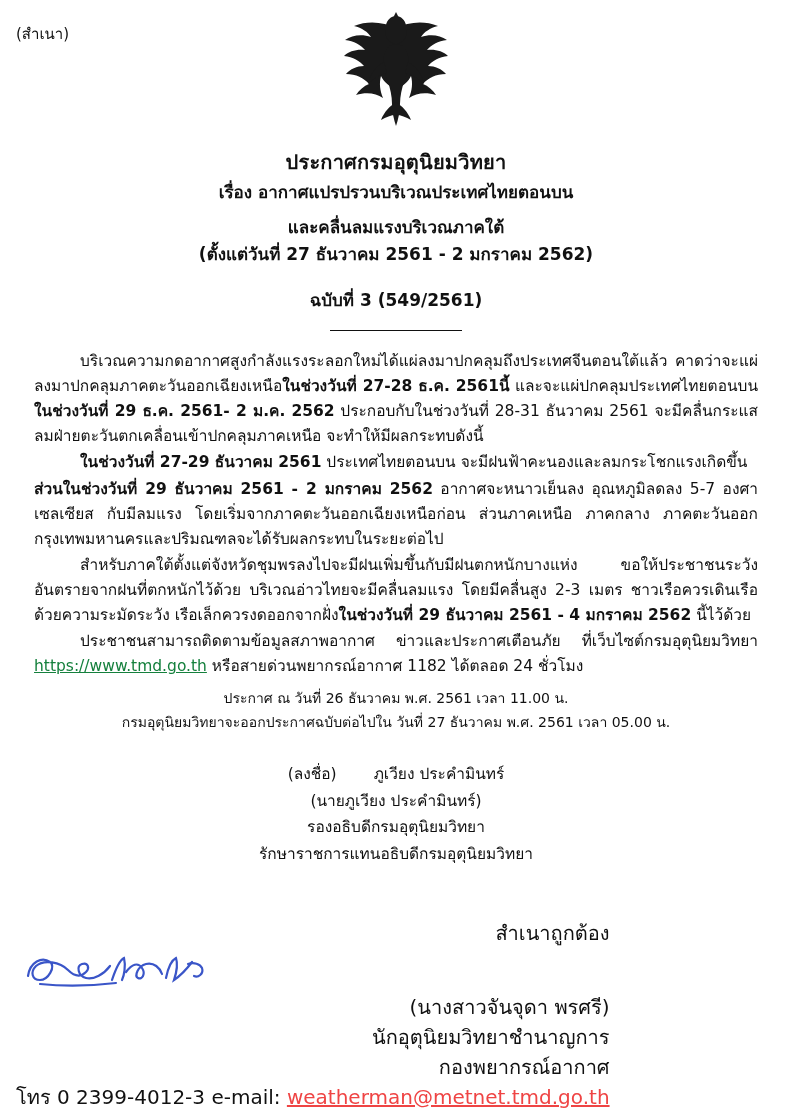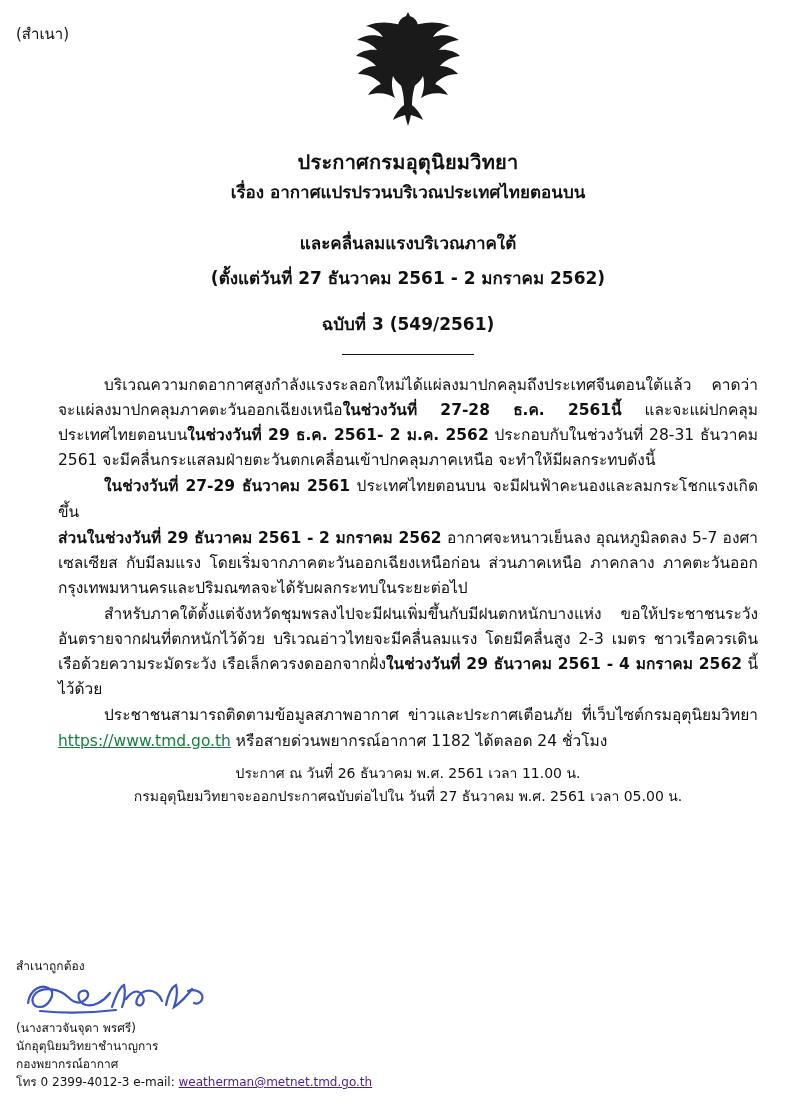--- a/index.html
+++ b/index.html
@@ -13,21 +13,21 @@
     position: relative;
     font-family: "DejaVu Sans", "Liberation Sans", sans-serif;
     color: #111111;
     font-size: 15px;
   }
   .page {
     position: relative;
     width: 800px;
     height: 1113px;
     box-sizing: border-box;
-    padding: 10px 38px 0 54px;
+    padding: 10px 38px 0 30px;
   }
   .copy-mark {
     position: absolute;
     left: 16px;
     top: 22px;
     font-size: 15px;
     color: #111;
   }
   .emblem-wrap {
     display: flex;
@@ -45,26 +45,26 @@
     margin-top: 12px;
   }
   .title-main {
     font-size: 20px;
     font-weight: bold;
     letter-spacing: 0.2px;
   }
   .title-sub {
     font-size: 17px;
     font-weight: bold;
-    margin-bottom: 24px;
+    margin-bottom: 8px;
   }
   .title-sub2 {
     font-size: 17px;
     font-weight: bold;
-    margin-bottom: 8px;
+    margin-bottom: 0;
   }
   .title-period {
     font-size: 17px;
     font-weight: bold;
     margin-bottom: 19px;
   }
   .title-issue {
     font-size: 17px;
     font-weight: bold;
     margin-bottom: 0;
@@ -112,36 +112,37 @@
     margin-top: 26px;
   }
   .sign-label {
     display: inline-block;
     width: 86px;
     text-align: left;
   }
   .footer {
     position: absolute;
     left: 16px;
-    bottom: 22px;
-    font-size: 12px;
+    bottom: 1px;
+    font-size: 20px;
     line-height: 1.5;
+    text-align: right;
   }
   .footer .certify {
     margin-bottom: 2px;
   }
   .signature-svg {
     display: block;
     margin: 2px 0 2px 4px;
   }
   .footer-line {
     white-space: nowrap;
   }
   .mail-link {
-    color: #4c1d95;
+    color: #ef4444;
     text-decoration: underline;
   }
 </style>
 </head>
 <body>
 
 <div class="page">
 
   <div class="copy-mark">(สำเนา)</div>
 
@@ -194,20 +195,28 @@
     <p class="indent">
       <span>ประชาชนสามารถติดตามข้อมูลสภาพอากาศ ข่าวและประกาศเตือนภัย ที่เว็บไซต์กรมอุตุนิยมวิทยา </span><a class="link" href="#">https://www.tmd.go.th</a><span> หรือสายด่วนพยากรณ์อากาศ 1182 ได้ตลอด 24 ชั่วโมง</span>
     </p>
   </div>
 
   <div class="closing">
     <div>ประกาศ  ณ  วันที่ 26 ธันวาคม พ.ศ. 2561 เวลา 11.00 น.</div>
     <div>กรมอุตุนิยมวิทยาจะออกประกาศฉบับต่อไปใน วันที่ 27 ธันวาคม พ.ศ. 2561 เวลา 05.00 น.</div>
   </div>
 
+  <div class="sign-block">
+    <div>
+      <span class="sign-label">(ลงชื่อ)</span><span>ภูเวียง ประคำมินทร์</span>
+    </div>
+    <div>(นายภูเวียง ประคำมินทร์)</div>
+    <div>รองอธิบดีกรมอุตุนิยมวิทยา</div>
+    <div>รักษาราชการแทนอธิบดีกรมอุตุนิยมวิทยา</div>
+  </div>
 
   <div class="footer">
     <div class="certify">สำเนาถูกต้อง</div>
     <svg class="signature-svg" width="200" height="40" viewBox="0 0 200 40">
       <g fill="none" stroke="#3a55c8" stroke-width="2.2" stroke-linecap="round">
         <path d="M8 26 C10 12 22 6 30 12 C36 17 28 30 20 30 C12 30 10 22 16 16 C24 9 40 12 48 20 C54 26 60 28 66 22 C70 18 68 12 62 14 C56 16 58 26 66 28 C74 30 84 24 90 16"></path>
         <path d="M92 30 C96 18 100 10 104 8 C106 16 104 26 102 30"></path>
         <path d="M106 22 C112 14 118 12 122 18 C126 24 122 30 118 28 C114 26 118 16 126 14 C134 12 140 18 142 24"></path>
         <path d="M146 28 C148 18 152 10 156 8 C158 14 156 24 154 30 C160 26 166 20 172 12"></path>
         <path d="M168 14 C174 12 180 14 182 18 C184 24 178 28 174 26"></path>

